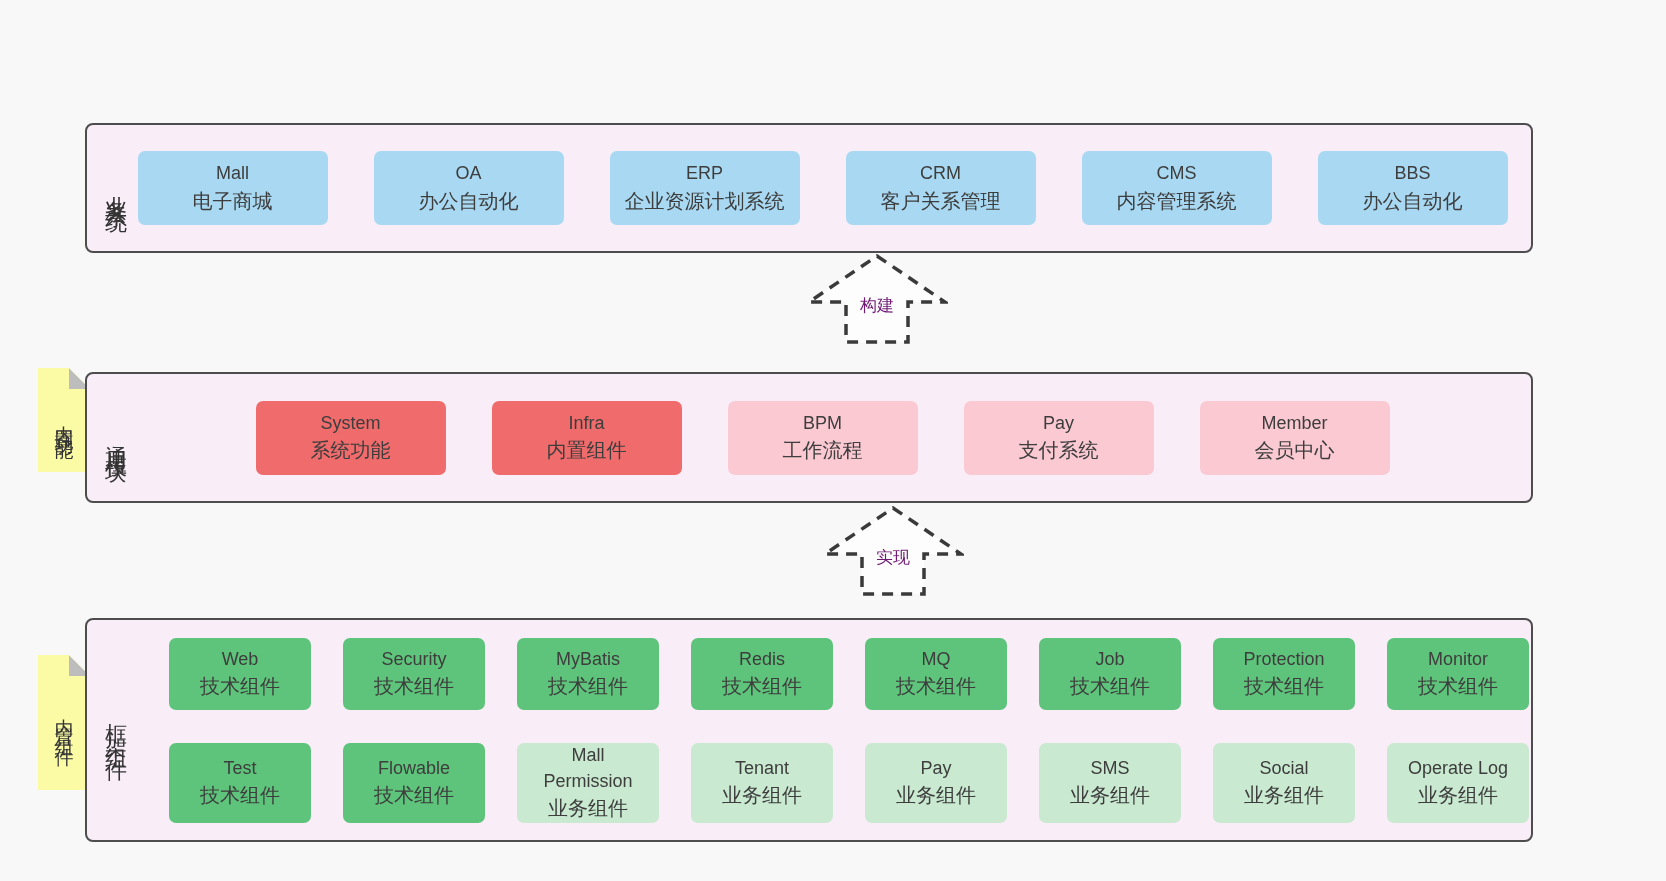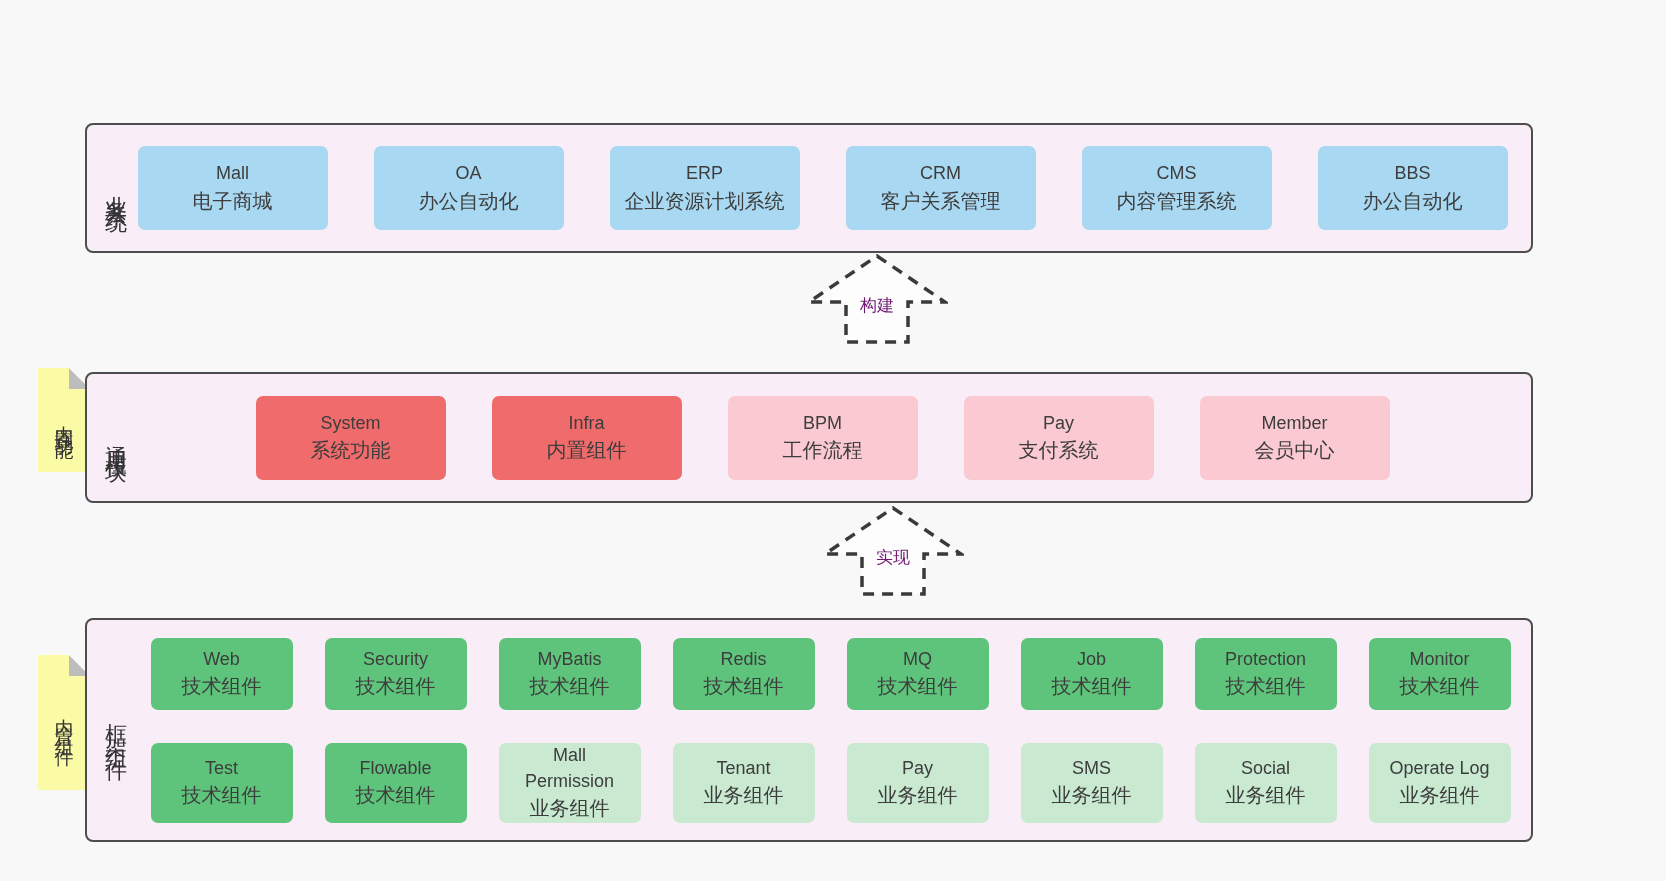--- a/index.html
+++ b/index.html
@@ -49,37 +49,38 @@
     align-items: center;
     gap: 46px;
     padding-right: 18px;
   }
   .rows-wrap {
     flex: 1;
     display: flex;
     flex-direction: column;
     gap: 33px;
     padding-right: 2px;
+    align-items: flex-end;
   }
   .rows-wrap .boxes { gap: 32px; padding-right: 0; }
 
   
   .box {
     border-radius: 7px;
     display: flex;
     flex-direction: column;
     justify-content: center;
     align-items: center;
     text-align: center;
     line-height: 1.45;
     padding: 2px 8px;
   }
   .box .t { font-size: 18px; }
   .box .s { font-size: 20px; }
-  .wide { width: 190px; height: 84px; }
+  .wide { width: 190px; height: 74px; }
   .narrow { width: 142px; height: 72px; }
   .narrow2 { width: 142px; height: 80px; }
 
   .blue       { background: #a9d9f2; }
   .red        { background: #f06b6b; }
   .pink       { background: #fac9d2; }
   .green      { background: #5fc47b; }
   .lightgreen { background: #c9e9d0; }
 
   

